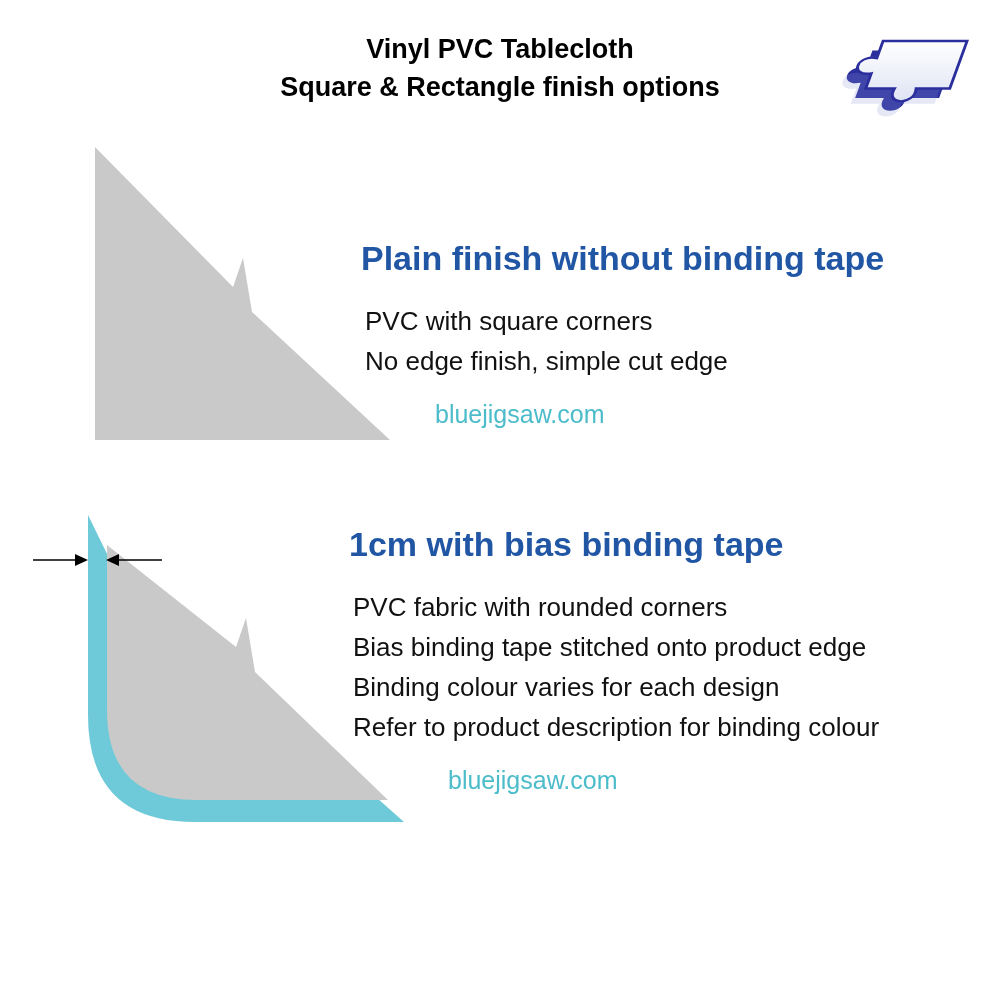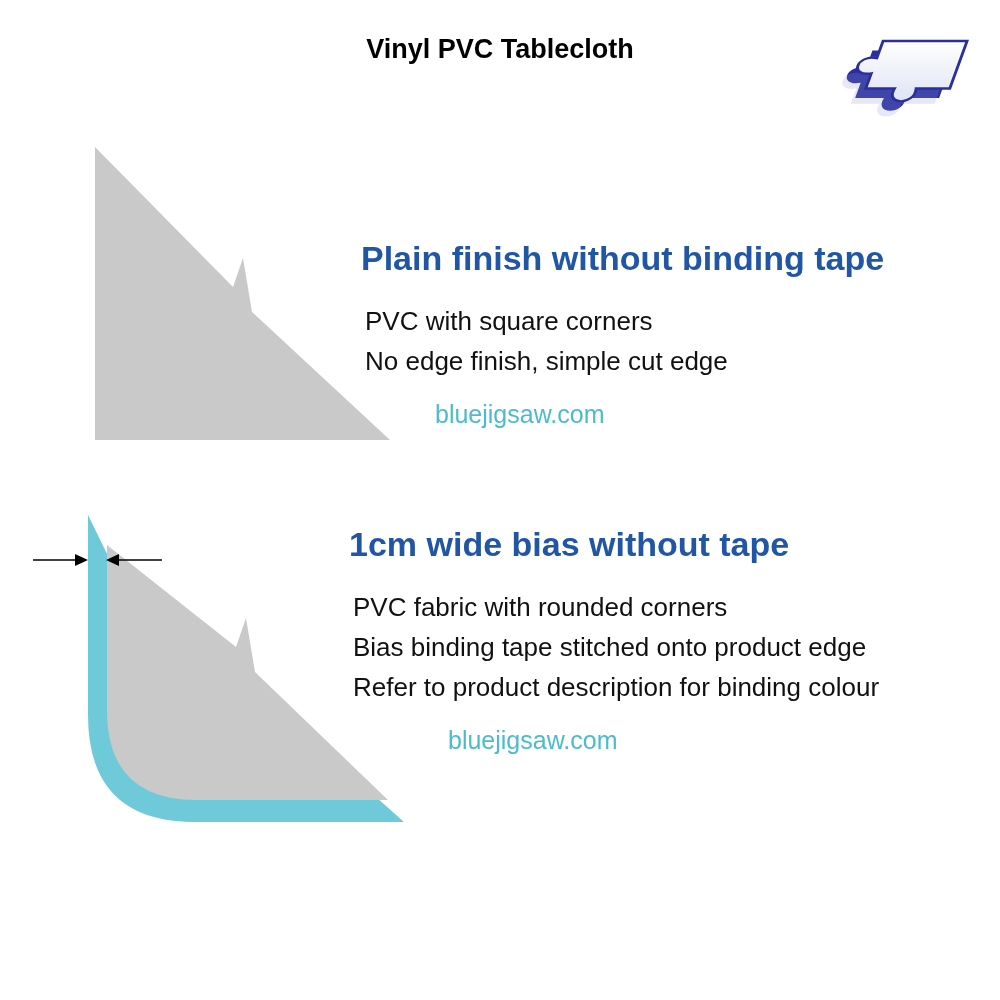--- a/index.html
+++ b/index.html
@@ -42,20 +42,21 @@
     <g stroke="#000" stroke-width="1.6">
       <line x1="33" y1="560" x2="78" y2="560"></line>
       <polygon points="88,560 75,554 75,566" fill="#000" stroke="none"></polygon>
       <line x1="162" y1="560" x2="116" y2="560"></line>
       <polygon points="106,560 119,554 119,566" fill="#000" stroke="none"></polygon>
     </g>
   </svg>
 
   <header class="title">
     <div>Vinyl PVC Tablecloth</div>
+    <div>Square &amp; Rectangle finish options</div>
   </header>
 
   <div class="logo">
     <svg viewBox="0 0 180 110" width="180" height="110">
       <defs>
         <linearGradient id="pzg" x1="0" y1="0" x2="0" y2="1">
           <stop offset="0" stop-color="#ffffff"></stop>
           <stop offset="1" stop-color="#dfe4f4"></stop>
         </linearGradient>
       </defs>
@@ -71,20 +72,21 @@
   </div>
 
   <section class="sec sec1">
     <h2>Plain finish without binding tape</h2>
     <p>PVC with square corners</p>
     <p>No edge finish, simple cut edge</p>
     <div class="site">bluejigsaw.com</div>
   </section>
 
   <section class="sec sec2">
-    <h2>1cm wide bias without tape</h2>
+    <h2>1cm with bias binding tape</h2>
     <p>PVC fabric with rounded corners</p>
     <p>Bias binding tape stitched onto product edge</p>
+    <p>Binding colour varies for each design</p>
     <p>Refer to product description for binding colour</p>
     <div class="site">bluejigsaw.com</div>
   </section>
 
 </div>
 
 </body></html>

